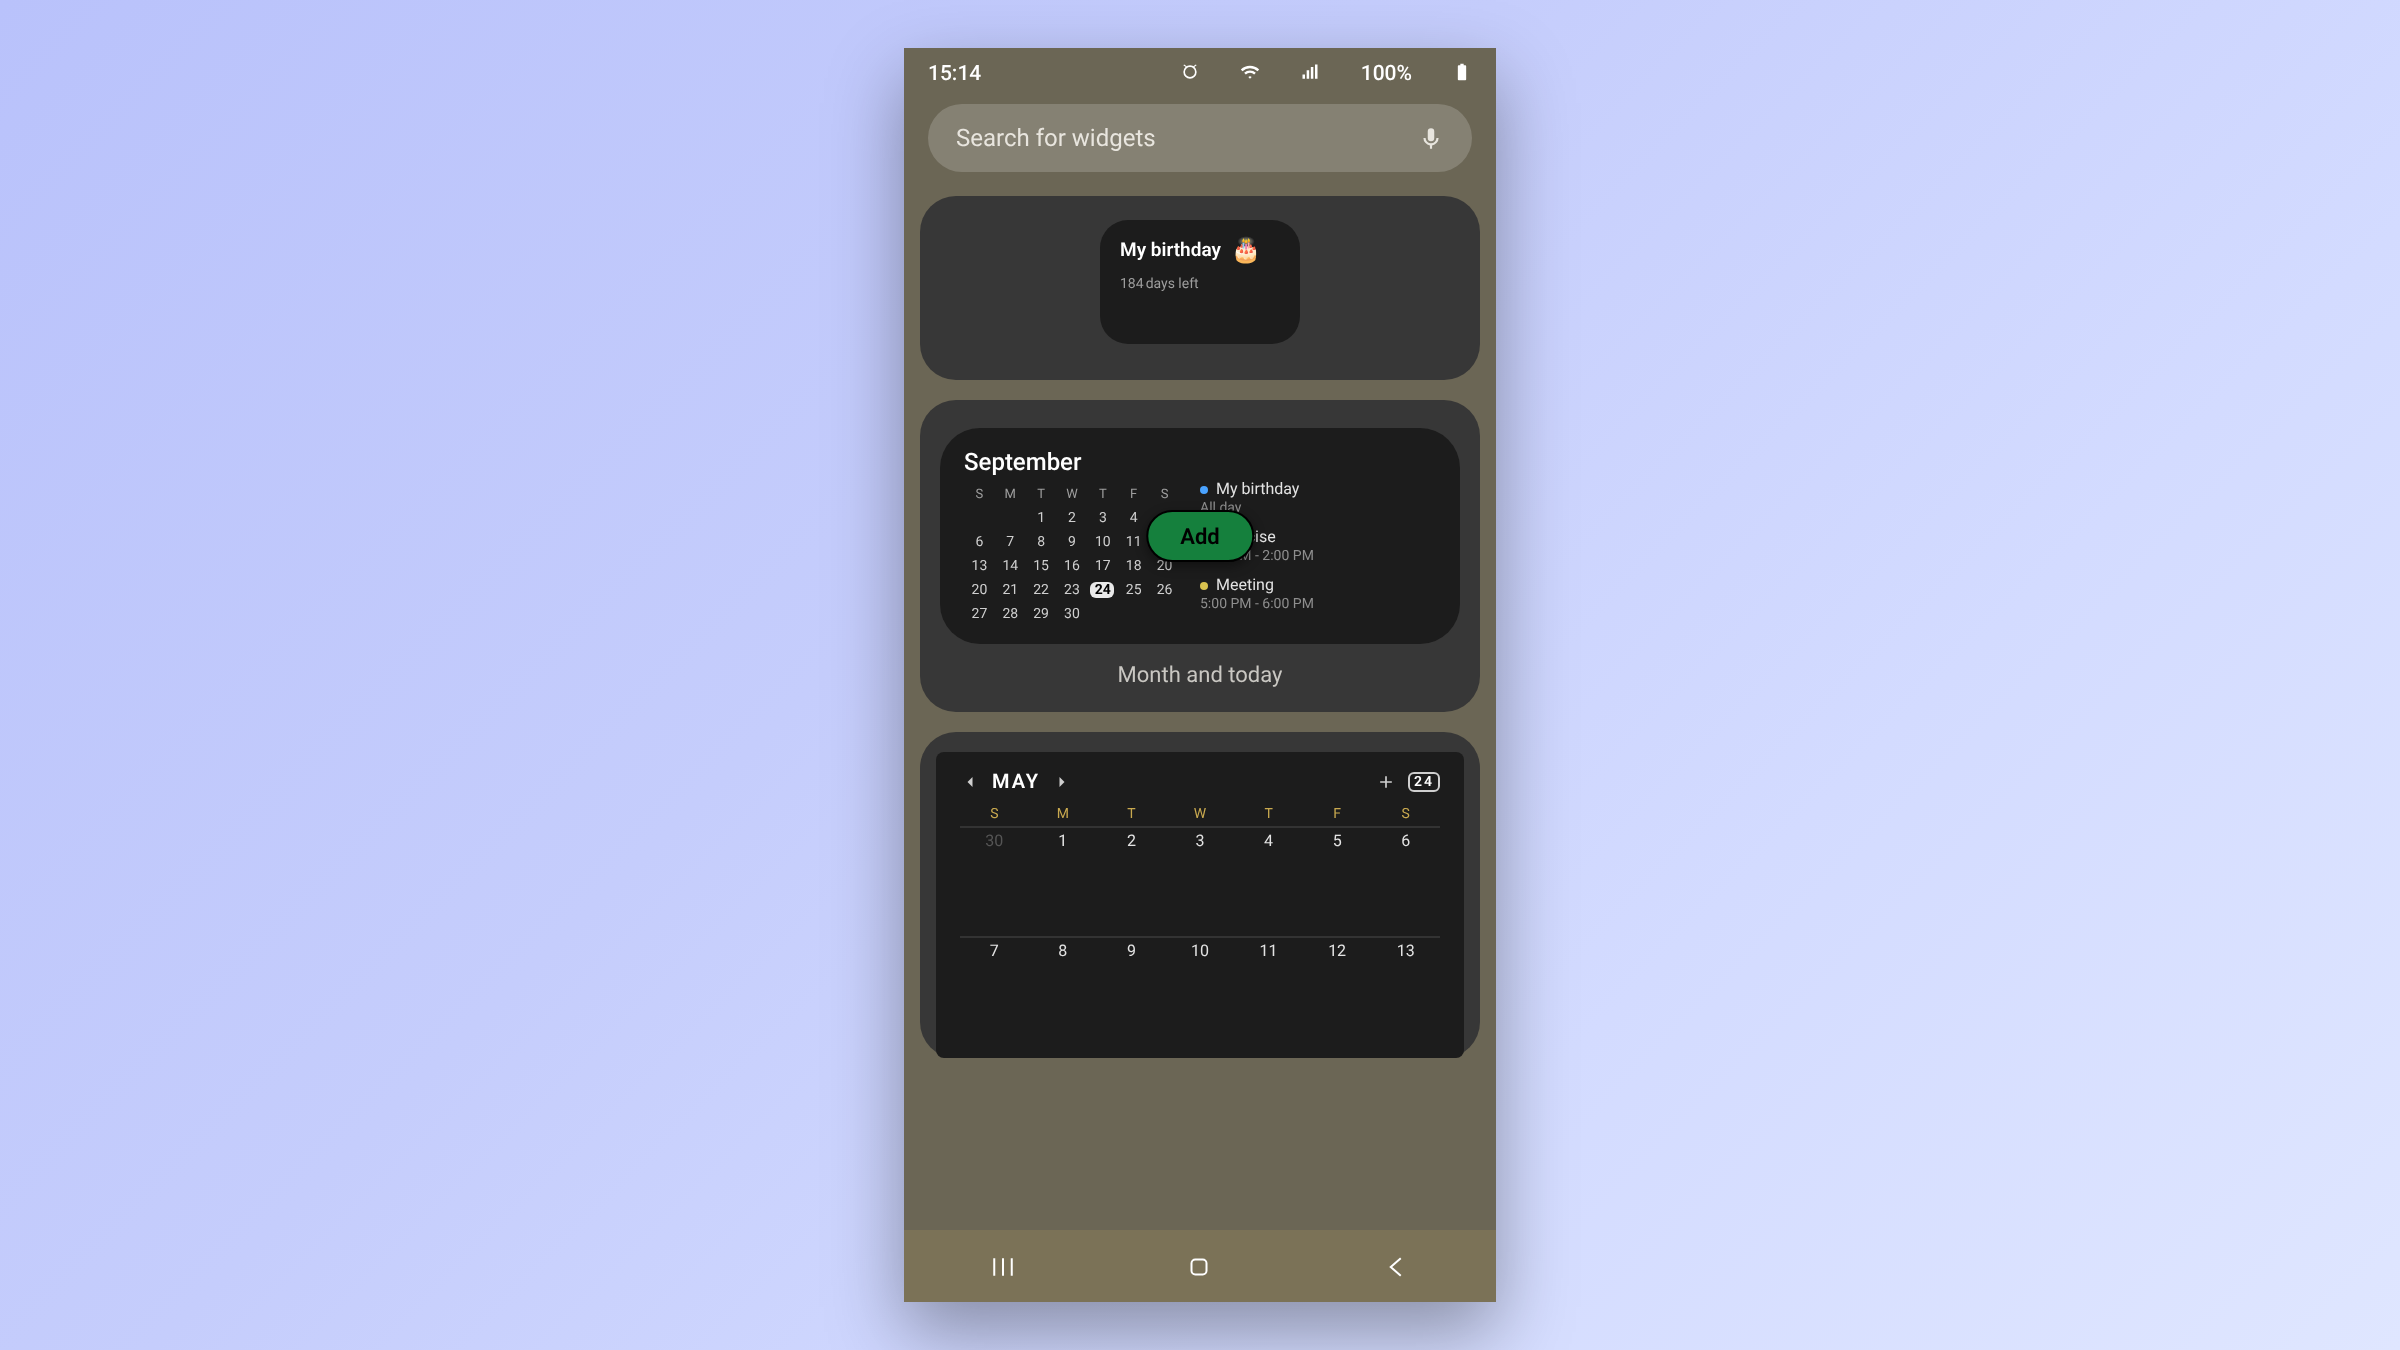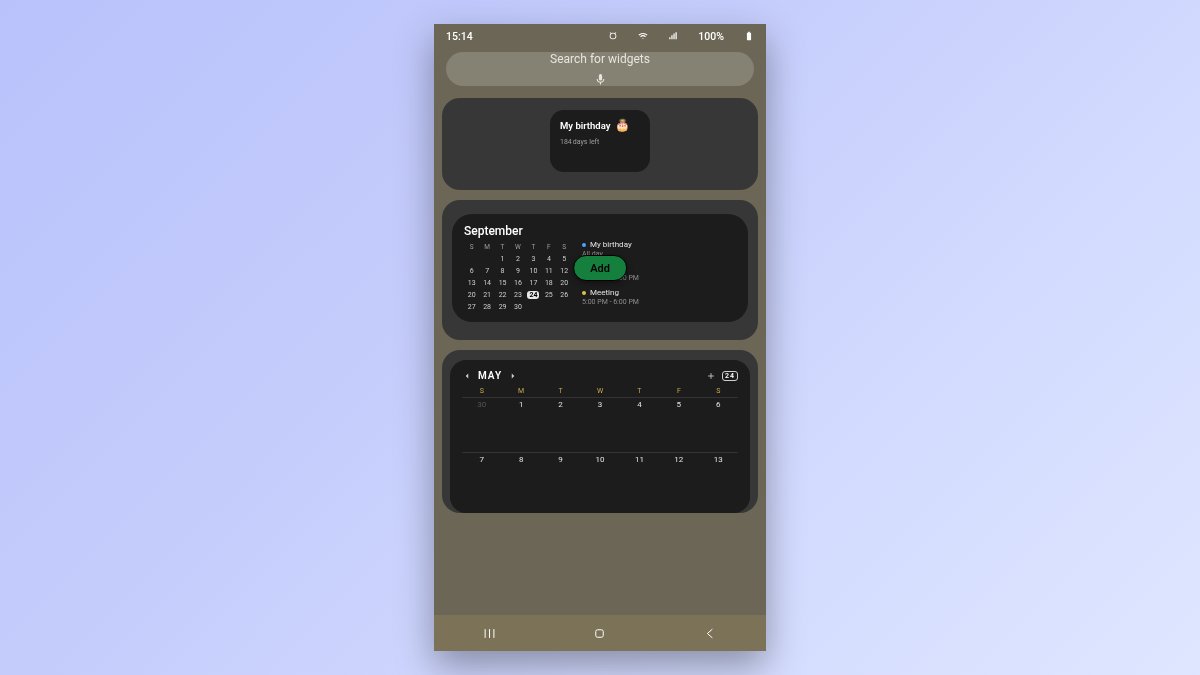--- a/index.html
+++ b/index.html
@@ -1,23 +1,23 @@
 <!DOCTYPE html>
 <html><head>
 <meta charset="utf-8">
 <style>
   html,body{margin:0;padding:0;width:1200px;height:675px;font-family:-apple-system,Roboto,Arial,sans-serif;}
   .bg{width:1200px;height:675px;background:linear-gradient(135deg,#b9c2fb 0%,#c5cdfc 40%,#d3dbff 70%,#dfe6ff 100%);display:flex;align-items:center;justify-content:center;}
-  .phone{width:332px;height:627px;background:#6b6655;position:relative;box-shadow:0 15px 35px rgba(0,0,0,0.35);overflow:hidden;}
+  .phone{width:296px;height:627px;background:#6b6655;position:relative;box-shadow:0 15px 35px rgba(0,0,0,0.35);overflow:hidden;}
   
   .status{height:20px;display:flex;justify-content:space-between;align-items:center;padding:2px 12px 0;color:#fff;font-size:10.5px;font-weight:500;}
   .status .right{display:flex;gap:20px;align-items:center;}
   .status .right svg{width:10px;height:10px;fill:#fff;}
   
-  .search{margin:6px 12px 22px;height:34px;background:rgba(255,255,255,0.18);border-radius:17px;display:flex;align-items:center;padding:0 14px;color:#e8e5de;font-size:12px;flex-direction:column;}
+  .search{margin:6px 12px 22px;height:34px;background:rgba(255,255,255,0.18);border-radius:17px;display:flex;align-items:center;padding:0 14px;color:#e8e5de;font-size:12px;}
   .search .spacer{flex:1;}
   .mic{width:13px;height:13px;}
   
   .scroll{position:absolute;top:74px;bottom:36px;left:8px;right:8px;overflow:hidden;}
   .card{background:#373737;border-radius:18px;padding:12px 10px 10px;margin-bottom:10px;}
   .card-label{text-align:center;color:#c9c7c2;font-size:11px;margin-top:8px;line-height:1.45;}
   .card-label .sz{color:#8d8b86;}
   
   .countdown{width:100px;height:62px;background:#1c1c1c;border-radius:14px;margin:0 auto;padding:8px 10px;box-sizing:border-box;color:#fff;}
   .cd-top{display:flex;align-items:center;gap:5px;font-size:9.5px;font-weight:600;}
@@ -33,21 +33,21 @@
   .mt-right{flex:1;font-size:8px;padding-top:16px;}
   .evt{margin-bottom:6px;}
   .evt .t{color:#e3e3e3;}
   .evt .s{color:#8e8e8e;font-size:7px;}
   .evt .dot{display:inline-block;width:4px;height:4px;border-radius:50%;margin-right:4px;vertical-align:middle;}
   .d-blue{background:#4aa3ff;}
   .d-green{background:#58c96d;}
   .d-yel{background:#d8c24f;}
   .add-btn{position:absolute;left:50%;top:50%;transform:translate(-50%,-50%);background:#15803d;color:#000;border:1px solid #000;border-radius:14px;height:24px;padding:0 16px;font-size:11px;font-weight:600;display:flex;align-items:center;justify-content:center;box-shadow:0 2px 6px rgba(0,0,0,0.4);}
   
-  .big{background:#1c1c1c;border-radius:16px;padding:10px 12px 6px;color:#fff;}
+  .big{background:#1c1c1c;border-radius:4px;padding:10px 12px 6px;color:#fff;}
   .big-top{display:flex;align-items:center;font-size:10px;font-weight:600;letter-spacing:1px;margin-bottom:6px;}
   .big-top .sp{flex:1;}
   .big-top svg{width:10px;height:10px;fill:#cfcfcf;}
   .big-top .td{border:1px solid #cfcfcf;border-radius:3px;font-size:7px;padding:0 2px;margin-left:6px;}
   .big-grid{display:grid;grid-template-columns:repeat(7,1fr);text-align:center;font-size:8px;}
   .big-grid .h{color:#c9a94f;font-size:7px;padding-bottom:2px;}
   .big-grid .cell{height:52px;border-top:1px solid #333;color:#e3e3e3;font-size:8px;padding-top:2px;}
   .big-grid .dim{color:#555;}
   
   .nav{position:absolute;bottom:0;left:0;right:0;height:36px;background:#7b7257;display:flex;align-items:center;justify-content:space-around;}
@@ -156,20 +156,21 @@
           <div class="mt-right" id="evts">
               <div class="evt"><span class="dot d-blue"></span><span class="t">My birthday</span><br><span class="s">All day</span></div>
               <div class="evt"><span class="dot d-green"></span><span class="t">Exercise</span><br><span class="s">1:00 PM - 2:00 PM</span></div>
               <div class="evt"><span class="dot d-yel"></span><span class="t">Meeting</span><br><span class="s">5:00 PM - 6:00 PM</span></div>
             </div>
           <div class="add-btn">
             <span>Add</span>
           </div>
         </div>
         <div class="card-label">
+          <div>Month and today</div>
         </div>
       </div>
 
       <div class="card" style="padding:10px 8px 0;">
         <div class="big">
           <div class="big-top">
             <svg viewBox="0 0 24 24">
                 <path d="M15 6l-6 6 6 6"></path>
               </svg>
             <span style="margin:0 6px;">MAY</span>

